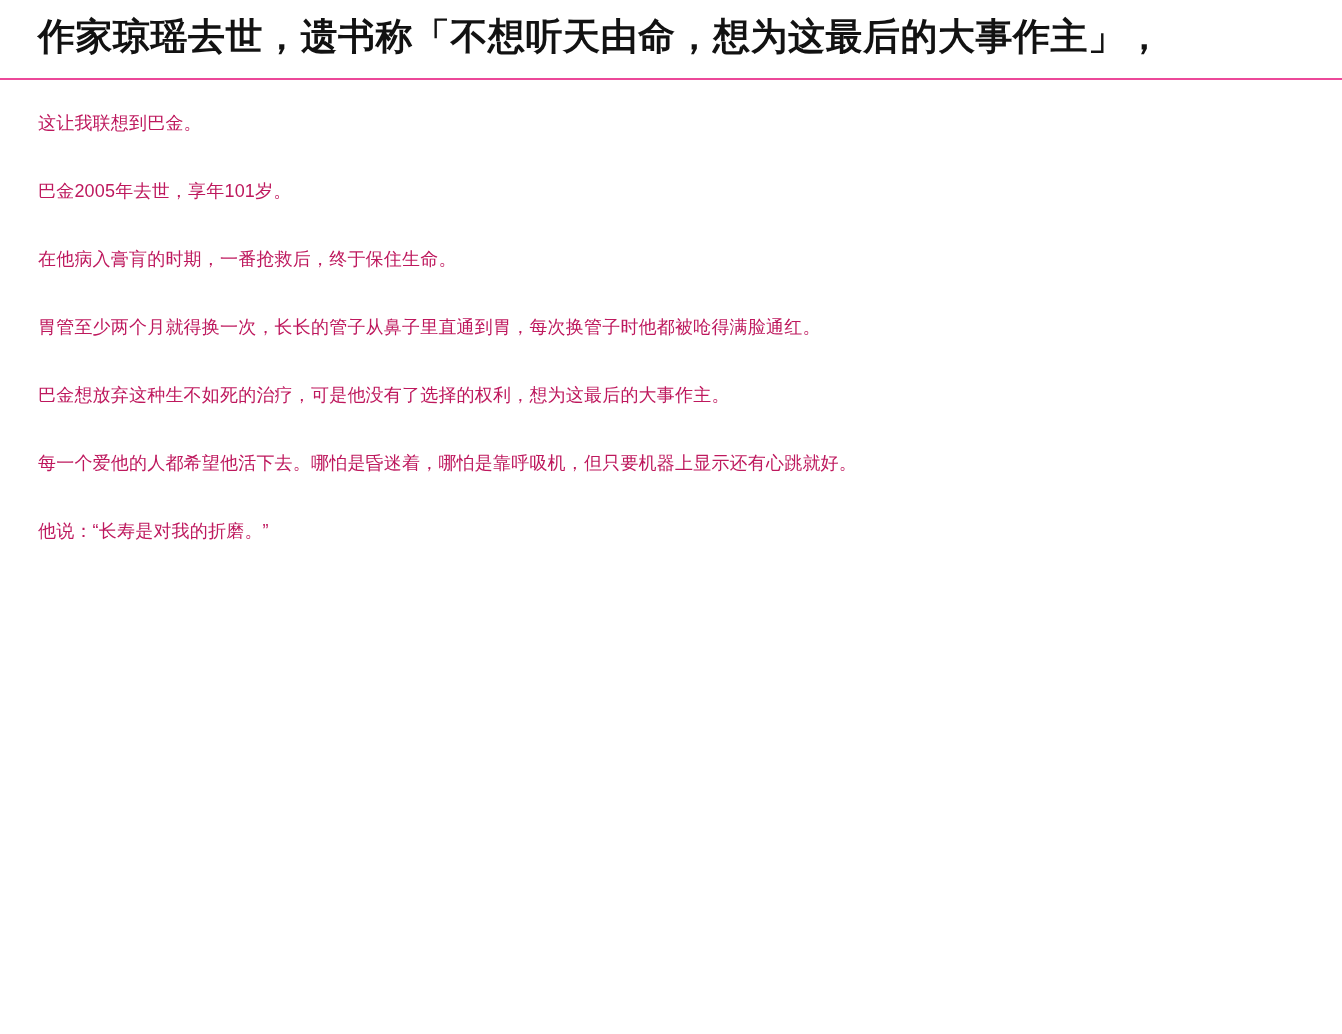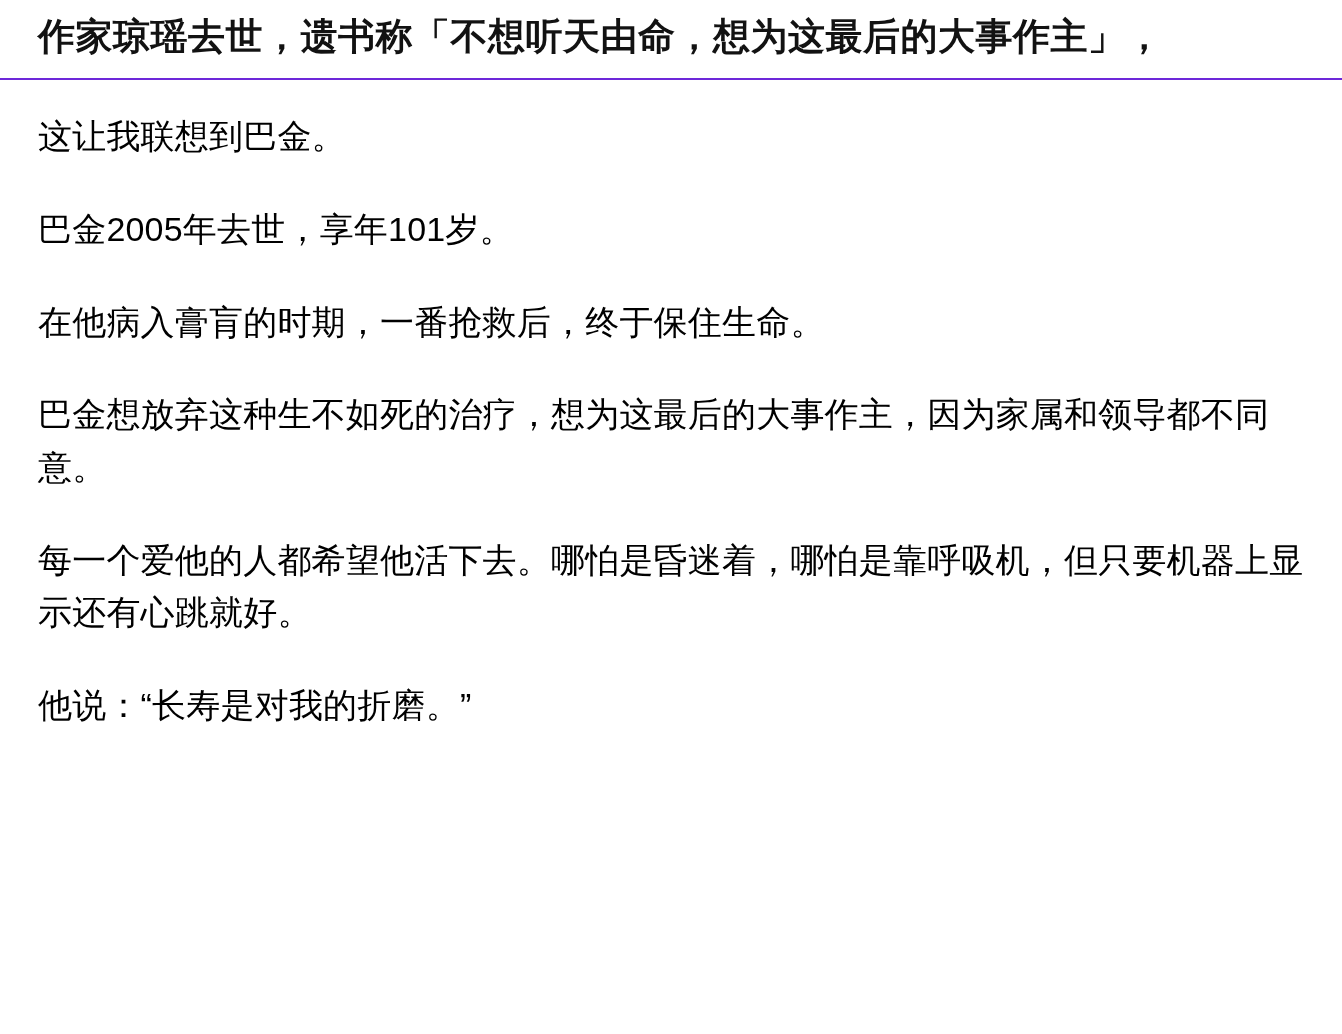--- a/index.html
+++ b/index.html
@@ -18,42 +18,42 @@
     width: 1342px;
     position: relative;
     overflow: hidden;
   }
   
   .title-bar {
     box-sizing: border-box;
     width: 100%;
     padding: 14px 0 18px 38px;
     background: #ffffff;
-    border-bottom: 2px solid #6d28d9;
+    border-bottom: 2px solid #ec4899;
     overflow: hidden;
     white-space: nowrap;
   }
   .title-bar .title-text {
     display: inline-block;
     font-size: 37px;
     font-weight: bold;
     line-height: 1.25;
     letter-spacing: 0.5px;
     color: #121212;
     white-space: nowrap;
   }
   
   .article {
     box-sizing: border-box;
     padding: 30px 34px 0 38px;
   }
   .para {
-    font-size: 34px;
+    font-size: 18px;
     line-height: 1.55;
-    color: #000000;
+    color: #be185d;
     margin: 0 0 40px 0;
     letter-spacing: 0.2px;
     text-align: left;
     word-break: break-word;
   }
   .para:last-child {
     margin-bottom: 16px;
   }
 </style>
 </head>
@@ -62,18 +62,19 @@
 <div class="page">
 
   <div class="title-bar">
     <span class="title-text">作家琼瑶去世，遗书称「不想听天由命，想为这最后的大事作主」，</span>
   </div>
 
   <div class="article">
     <p class="para">这让我联想到巴金。</p>
     <p class="para">巴金2005年去世，享年101岁。</p>
     <p class="para">在他病入膏肓的时期，一番抢救后，终于保住生命。</p>
-    <p class="para">巴金想放弃这种生不如死的治疗，想为这最后的大事作主，因为家属和领导都不同意。</p>
+    <p class="para">胃管至少两个月就得换一次，长长的管子从鼻子里直通到胃，每次换管子时他都被呛得满脸通红。</p>
+    <p class="para">巴金想放弃这种生不如死的治疗，可是他没有了选择的权利，想为这最后的大事作主。</p>
     <p class="para">每一个爱他的人都希望他活下去。哪怕是昏迷着，哪怕是靠呼吸机，但只要机器上显示还有心跳就好。</p>
     <p class="para">他说：“长寿是对我的折磨。”</p>
   </div>
 
 </div>
 
 </body></html>

